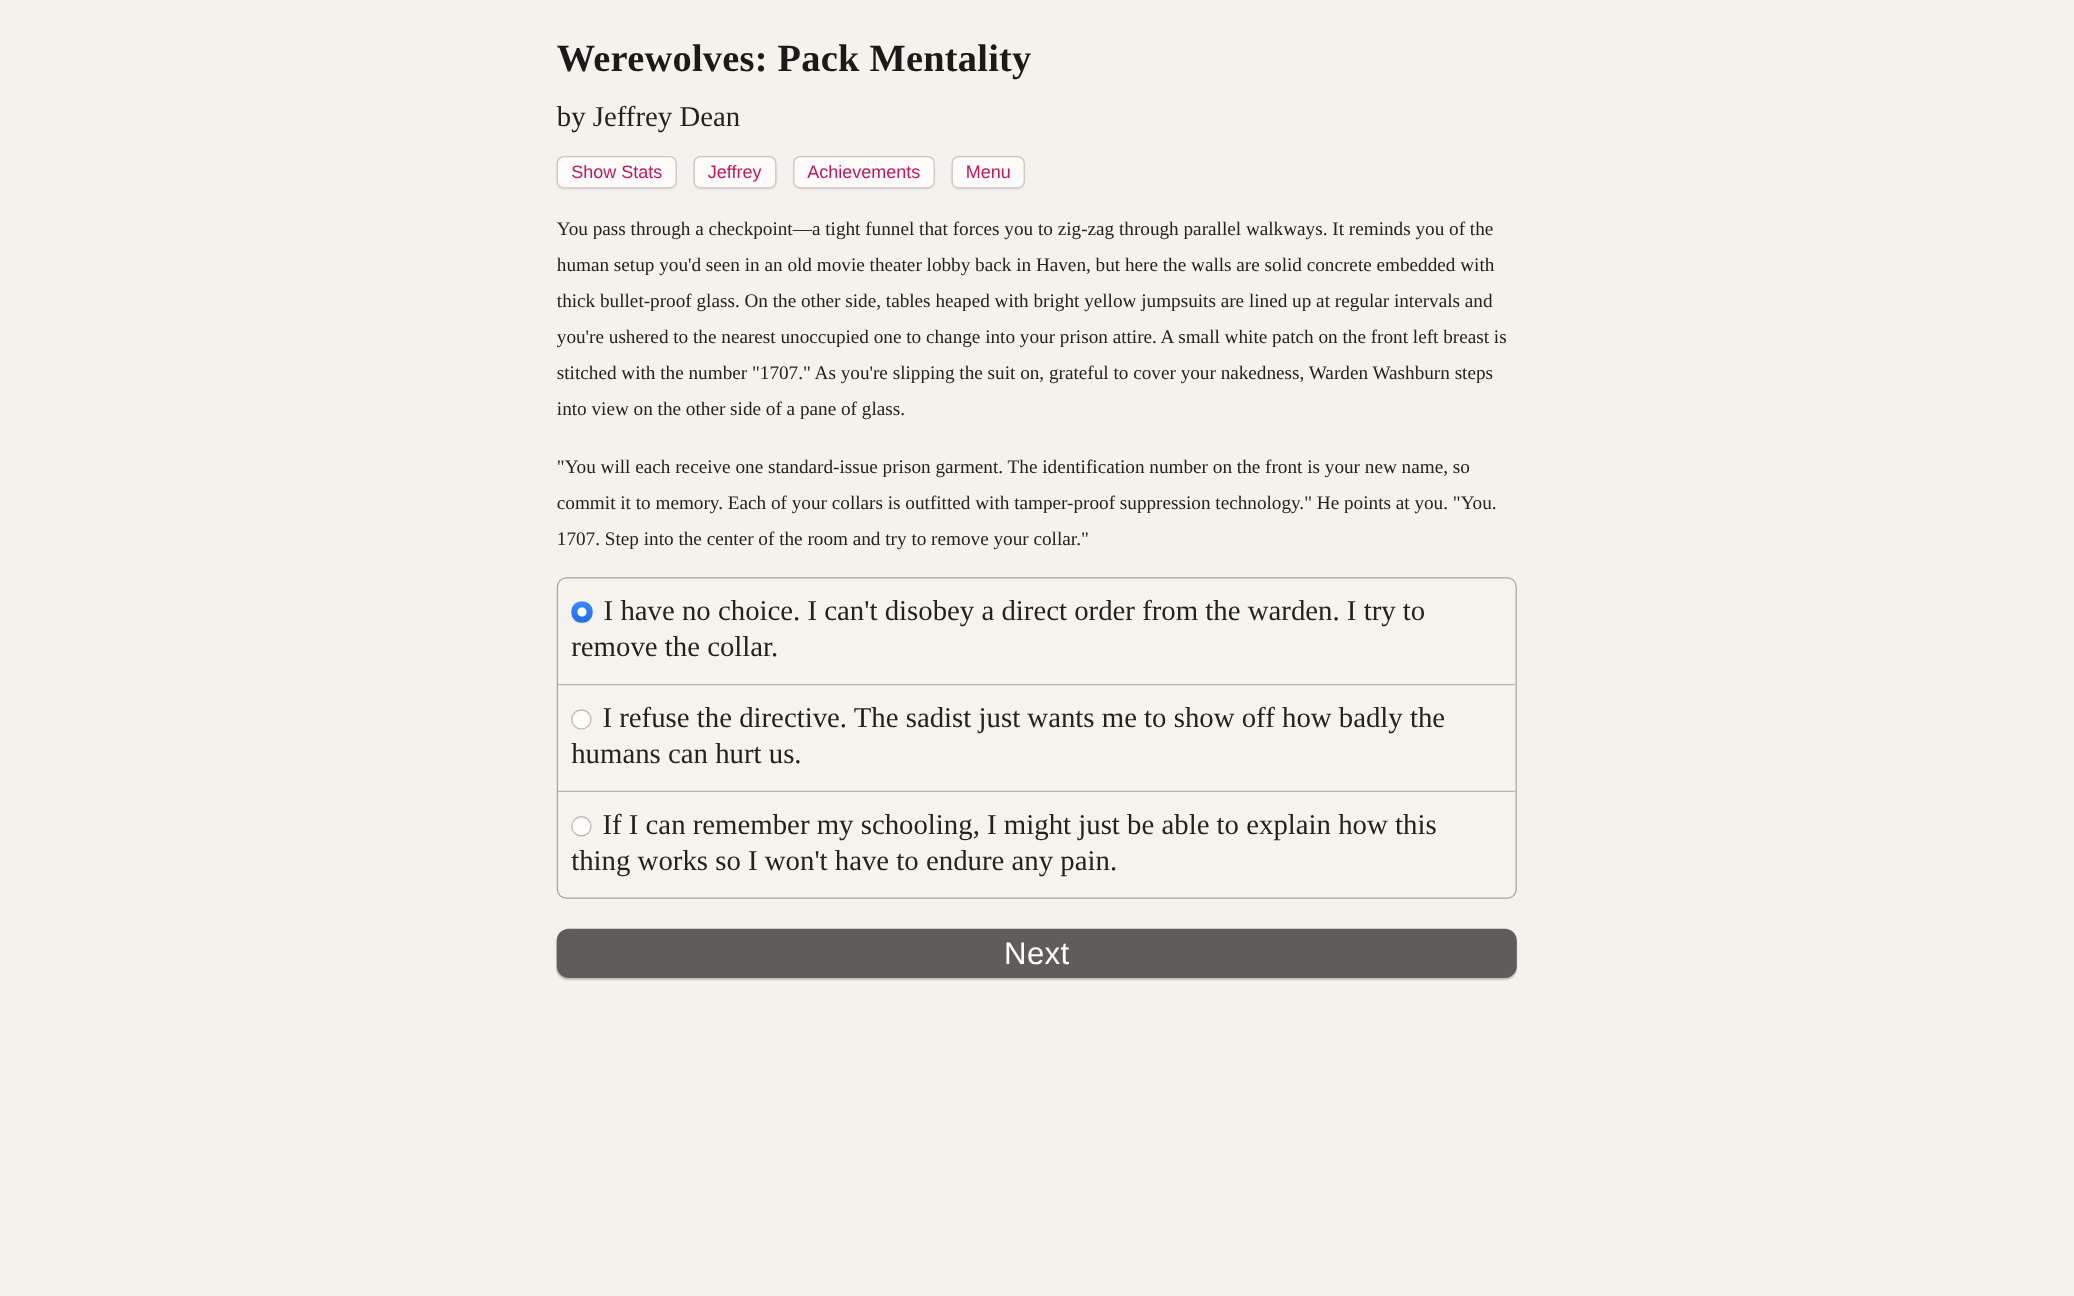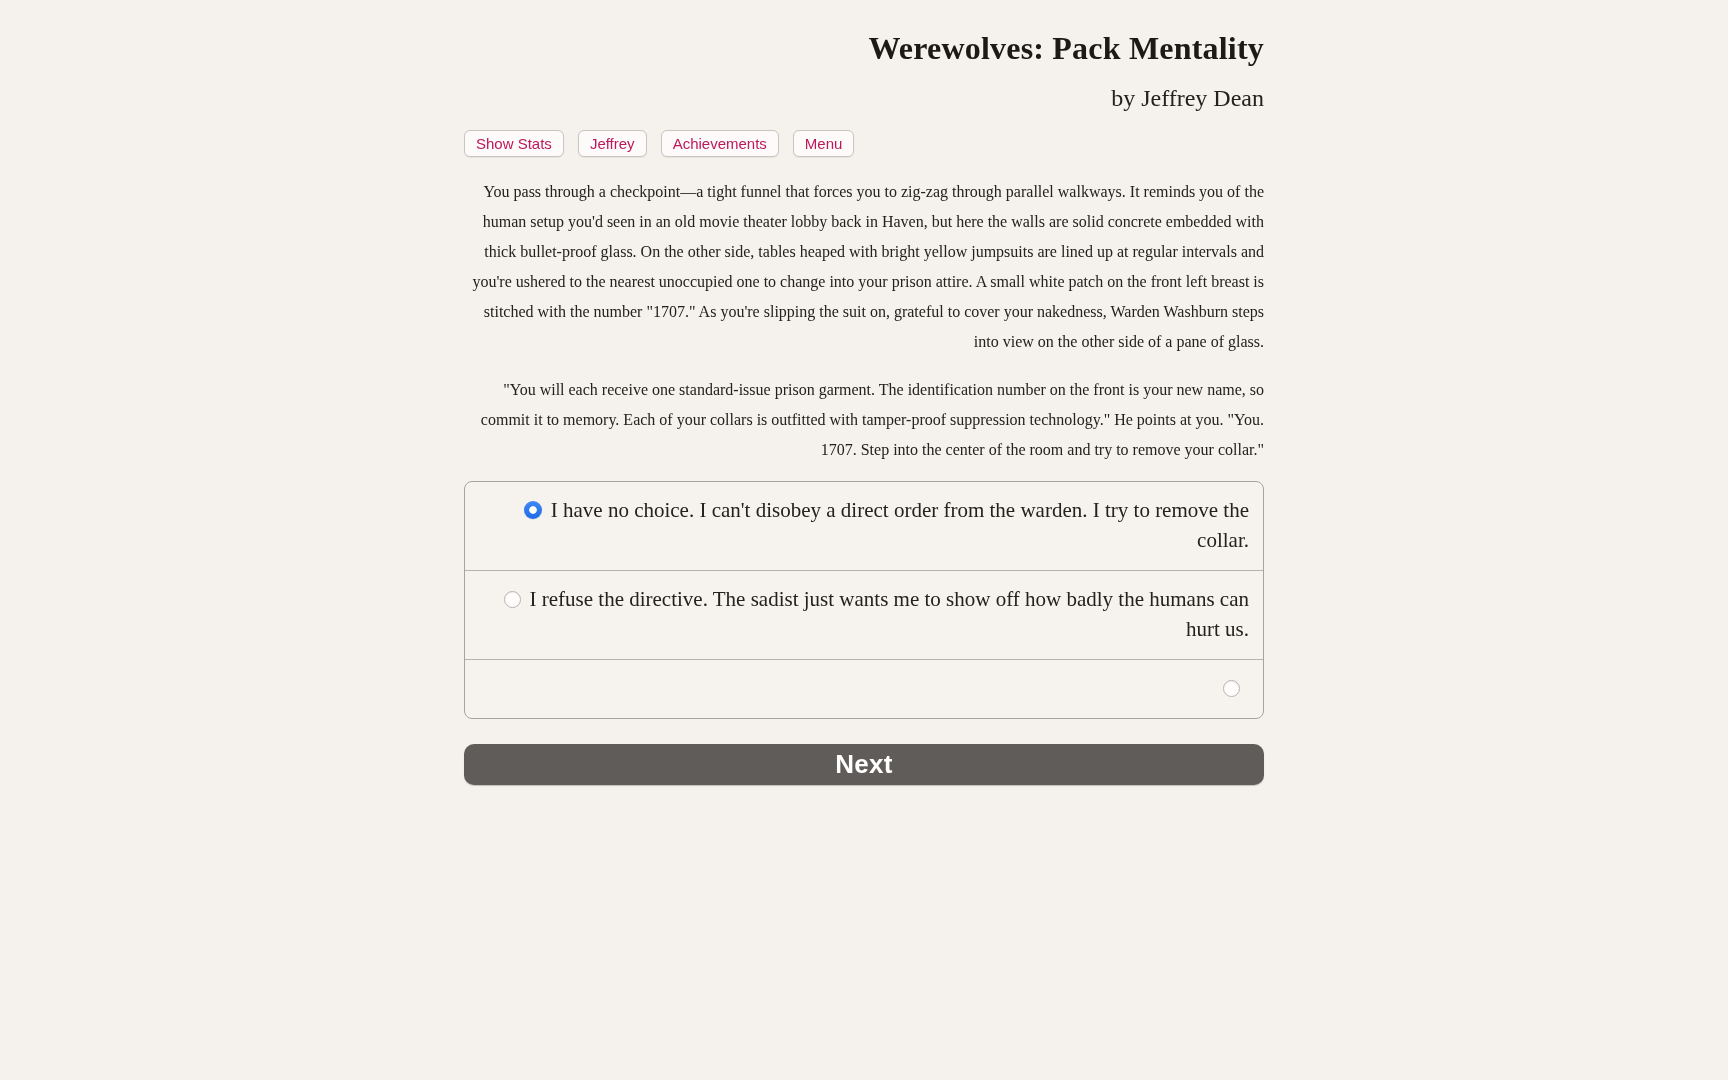--- a/index.html
+++ b/index.html
@@ -1,15 +1,15 @@
 <!DOCTYPE html>
 <html><head>
 <meta charset="utf-8">
 <style>
-  * { margin: 0; padding: 0; box-sizing: border-box; text-align: right; }
+  * { margin: 0; padding: 0; box-sizing: border-box; }
   html, body {
     width: 1728px;
     height: 1080px;
     background: #f5f1ec;
     font-family: "Liberation Serif", "DejaVu Serif", serif;
     color: #24211e;
   }
   .content {
     width: 800px;
     margin: 0 auto;
@@ -58,21 +58,21 @@
   .choices {
     margin-top: 16px;
     border: 1px solid #a7a49f;
     border-radius: 8px;
     overflow: hidden;
     background: #f6f2ed;
   }
   .choice {
     display: block;
     padding: 13px 14px 15px 11px;
-    font-size: 21px;
+    font-size: 24px;
     line-height: 30px;
     cursor: pointer;
   }
   .choice + .choice { border-top: 1px solid #b6b3ae; }
   .radio {
     display: inline-block;
     width: 17px;
     height: 17px;
     border-radius: 50%;
     background: #fffdfb;
@@ -99,21 +99,21 @@
     border-radius: 10px;
     display: flex;
     align-items: center;
     justify-content: center;
     cursor: pointer;
     box-shadow: 0 1px 1px rgba(0,0,0,0.2);
   }
   .next-button span {
     font-family: "Liberation Sans", "DejaVu Sans", sans-serif;
     font-size: 26px;
-    font-weight: 700;
+    font-weight: 400;
     color: #ffffff;
     letter-spacing: 0.3px;
   }
 </style>
 </head>
 <body>
 
 <div class="content">
 
   <h1 class="title">Werewolves: Pack Mentality</h1>
@@ -127,20 +127,20 @@
     <button class="tbtn">Menu</button>
   </div>
 
   <p class="story">You pass through a checkpoint—a tight funnel that forces you to zig-zag through parallel walkways. It reminds you of the human setup you'd seen in an old movie theater lobby back in Haven, but here the walls are solid concrete embedded with thick bullet-proof glass. On the other side, tables heaped with bright yellow jumpsuits are lined up at regular intervals and you're ushered to the nearest unoccupied one to change into your prison attire. A small white patch on the front left breast is stitched with the number "1707." As you're slipping the suit on, grateful to cover your nakedness, Warden Washburn steps into view on the other side of a pane of glass.</p>
 
   <p class="story">"You will each receive one standard-issue prison garment. The identification number on the front is your new name, so commit it to memory. Each of your collars is outfitted with tamper-proof suppression technology." He points at you. "You. 1707. Step into the center of the room and try to remove your collar."</p>
 
   <div class="choices">
     <label class="choice"><span class="radio selected"></span><span>I have no choice. I can't disobey a direct order from the warden. I try to remove the collar.</span></label>
     <label class="choice"><span class="radio"></span><span>I refuse the directive. The sadist just wants me to show off how badly the humans can hurt us.</span></label>
-    <label class="choice"><span class="radio"></span></label>
+    <label class="choice"><span class="radio"></span><span>If I can remember my schooling, I might just be able to explain how this thing works so I won't have to endure any pain.</span></label>
   </div>
 
   <div class="next-button">
     <span>Next</span>
   </div>
 
 </div>
 
 </body></html>

